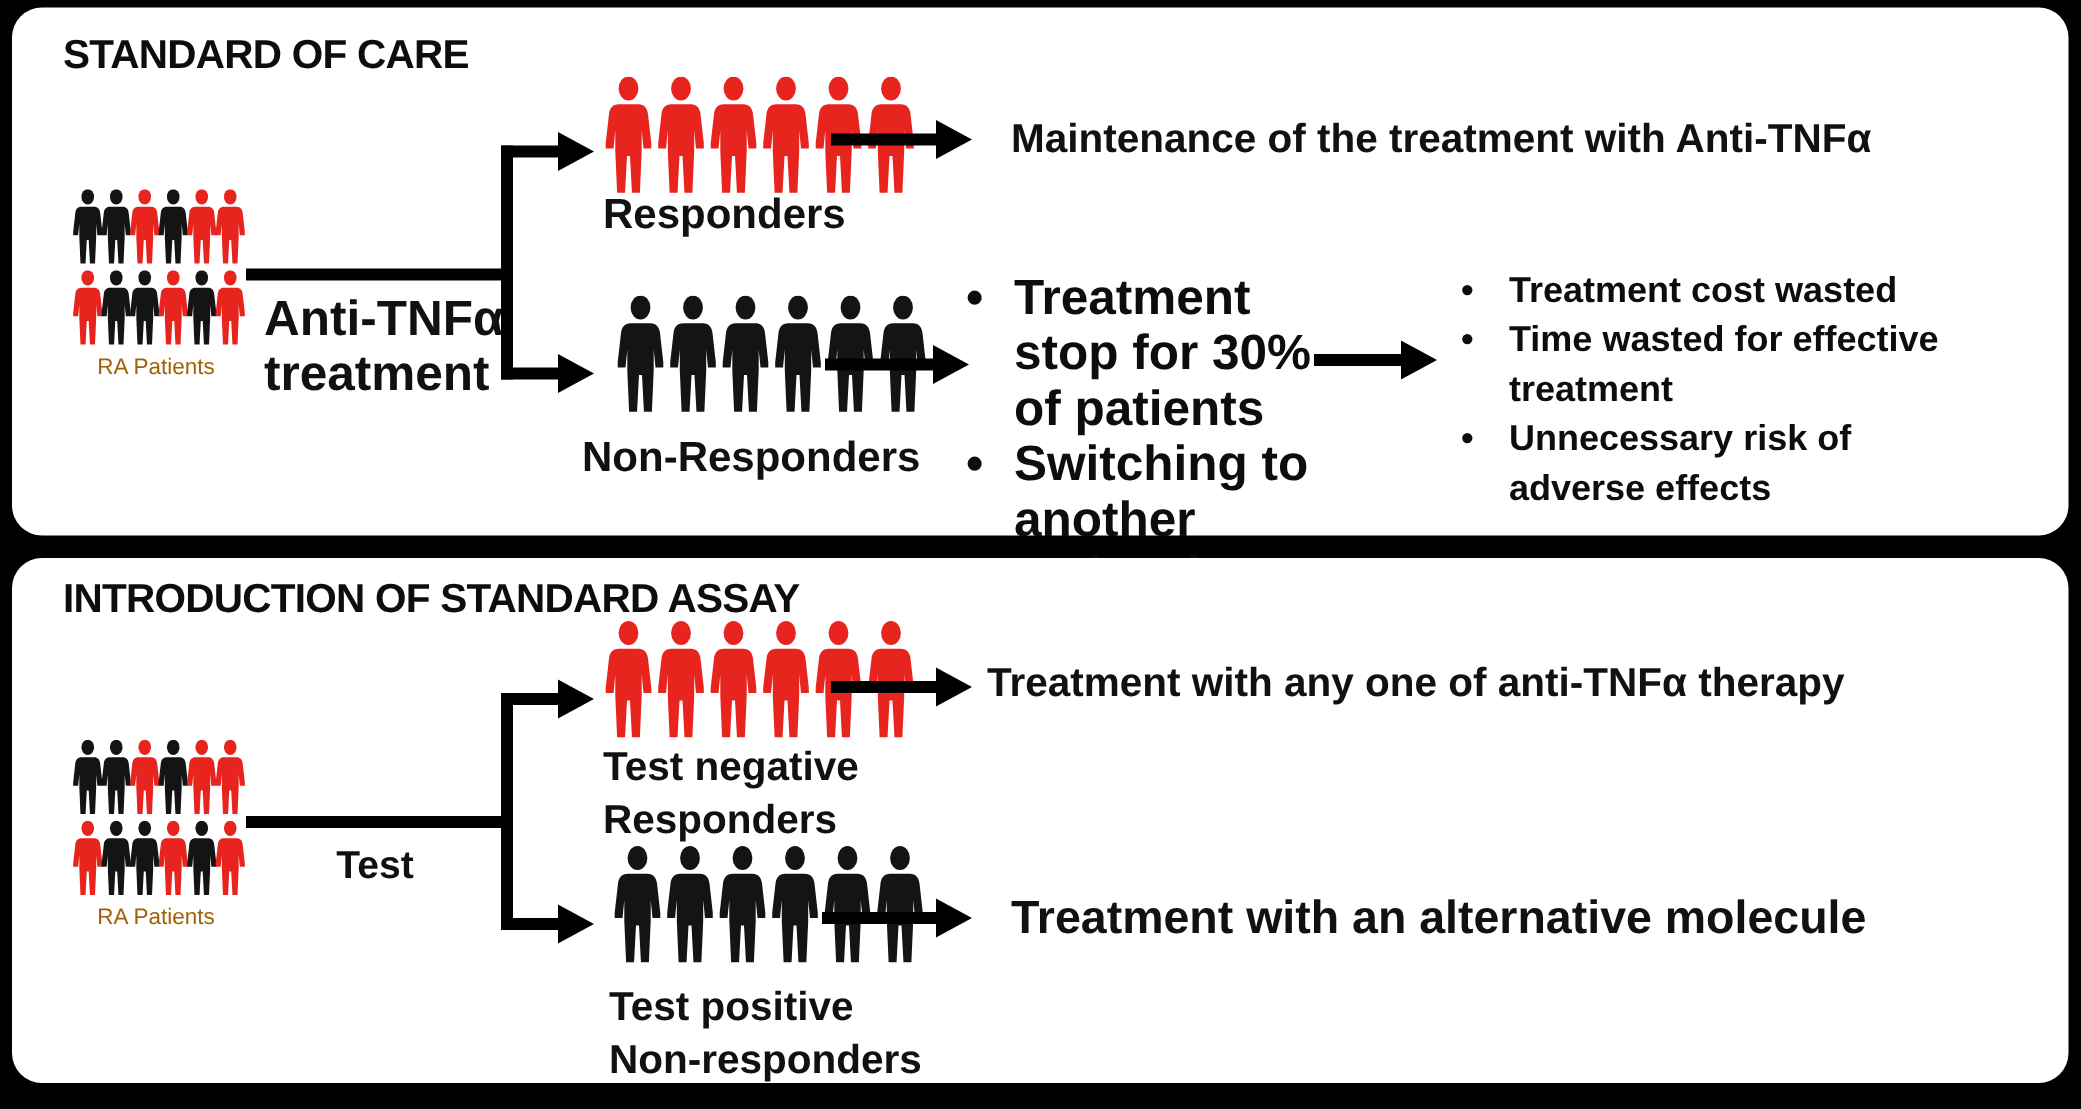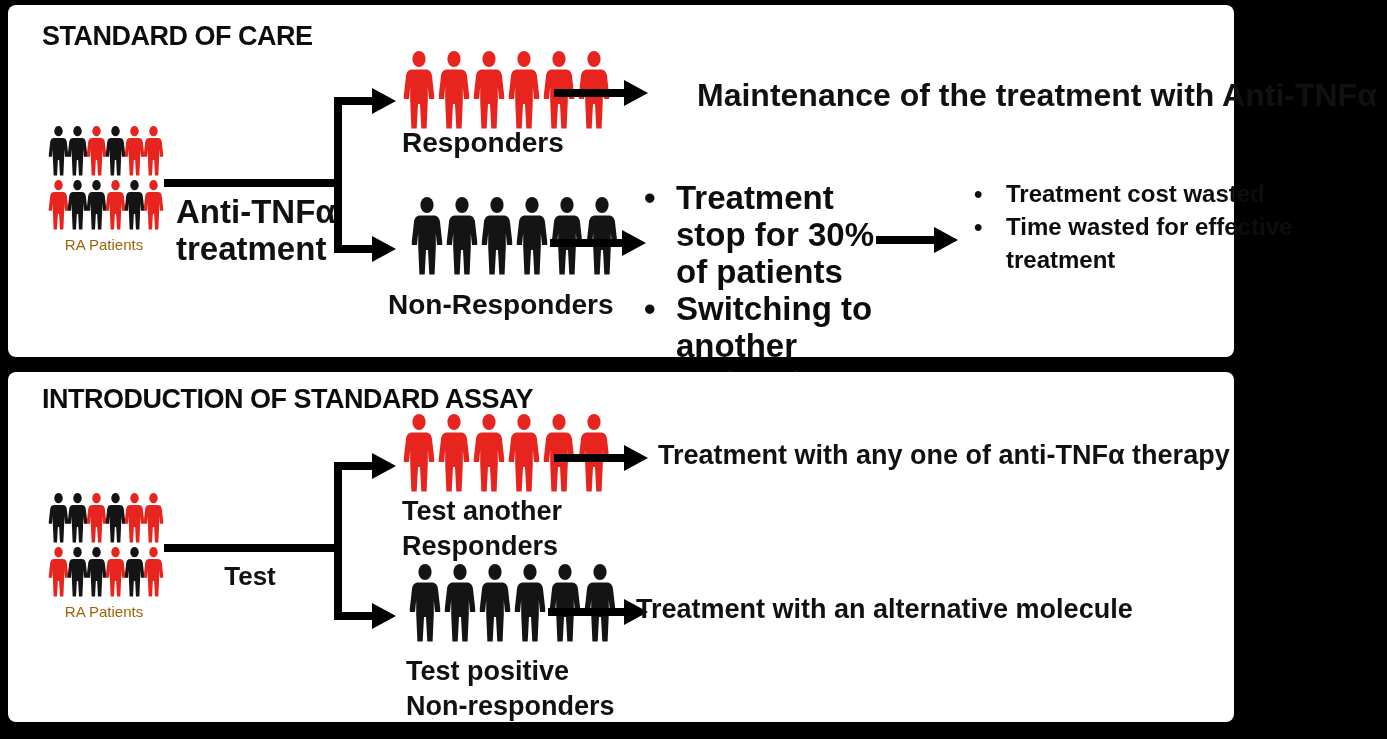--- a/index.html
+++ b/index.html
@@ -1,21 +1,21 @@
 <!DOCTYPE html>
 <html><head>
 <meta charset="utf-8">
 <style>
   html,body{margin:0;padding:0;}
   body{
     width:1387px;height:739px;position:relative;background:#000;
     font-family:"Liberation Sans",sans-serif;overflow:hidden;
   }
   .panel{
-    position:absolute;left:8px;width:1226px;background:#fff;border-radius:8px;
+    position:absolute;left:8px;width:1371px;background:#fff;border-radius:20px;
   }
   #panel1{top:5px;height:352px;}
   #panel2{top:372px;height:350px;}
   .panel-title{
     position:absolute;left:34px;font-weight:bold;color:#0d0d0d;font-size:27px;letter-spacing:-0.5px;
   }
   .lbl{position:absolute;font-weight:bold;color:#111;}
   .bar-h{position:absolute;height:8px;background:#000;}
   .bar-v{position:absolute;width:8px;background:#000;}
   .arrow{position:absolute;height:8px;background:#000;}
@@ -118,21 +118,21 @@
       </svg>
       <svg viewBox="0 0 36 78" style="color: rgb(232, 36, 31);">
         <use href="#person"></use>
       </svg>
       <svg viewBox="0 0 36 78" style="color: rgb(232, 36, 31);">
         <use href="#person"></use>
       </svg>
     </div>
   <div class="lbl" style="left:394px;top:122px;font-size:28px;">Responders</div>
   <div class="arrow" style="left:546px;top:84px;width:70px;"></div>
-  <div class="lbl outcome" style="left:689px;top:72px;font-size:32px;text-align:center;">Maintenance of the treatment with Anti-TNFα</div>
+  <div class="lbl outcome" style="left:666px;top:72px;font-size:27px;text-align:center;">Maintenance of the treatment with Anti-TNFα</div>
 
   <div class="people size-lg" style="left:400px;top:192px;">
       <svg viewBox="0 0 36 78" style="color: rgb(20, 20, 20);">
         <use href="#person"></use>
       </svg>
       <svg viewBox="0 0 36 78" style="color: rgb(20, 20, 20);">
         <use href="#person"></use>
       </svg>
       <svg viewBox="0 0 36 78" style="color: rgb(20, 20, 20);">
         <use href="#person"></use>
@@ -153,20 +153,21 @@
   <ul class="bullets" id="bullets1" style="left:632px;top:174px;">
       <li>Treatment stop for 30% of patients</li>
       <li>Switching to another molecule</li>
     </ul>
 
   <div class="arrow" style="left:868px;top:231px;width:58px;"></div>
 
   <ul class="bullets" id="bullets2" style="left:962px;top:172px;">
       <li>Treatment cost wasted</li>
       <li>Time wasted for effective treatment</li>
+      <li>Unnecessary risk of adverse effects</li>
     </ul>
 </div>
 
 <div class="panel" id="panel2">
   <div class="panel-title" style="top:12px;">INTRODUCTION OF STANDARD ASSAY</div>
 
   <div class="ra-block" style="left:34px;top:118px;">
     <div class="row">
         <svg viewBox="0 0 36 78" style="color: rgb(20, 20, 20);">
           <use href="#person"></use>
@@ -232,21 +233,21 @@
         <use href="#person"></use>
       </svg>
       <svg viewBox="0 0 36 78" style="color: rgb(232, 36, 31);">
         <use href="#person"></use>
       </svg>
       <svg viewBox="0 0 36 78" style="color: rgb(232, 36, 31);">
         <use href="#person"></use>
       </svg>
     </div>
   <div class="lbl" style="left:394px;top:122px;font-size:27px;line-height:35px;">
-    <div>Test another</div>
+    <div>Test negative</div>
     <div>Responders</div>
   </div>
   <div class="arrow" style="left:546px;top:82px;width:70px;"></div>
   <div class="lbl outcome" style="left:650px;top:68px;font-size:27px;">Treatment with any one of anti-TNFα therapy</div>
 
   <div class="people size-lg" style="left:398px;top:192px;">
       <svg viewBox="0 0 36 78" style="color: rgb(20, 20, 20);">
         <use href="#person"></use>
       </svg>
       <svg viewBox="0 0 36 78" style="color: rgb(20, 20, 20);">
@@ -263,14 +264,14 @@
       </svg>
       <svg viewBox="0 0 36 78" style="color: rgb(20, 20, 20);">
         <use href="#person"></use>
       </svg>
     </div>
   <div class="lbl" style="left:398px;top:282px;font-size:27px;line-height:35px;">
     <div>Test positive</div>
     <div>Non-responders</div>
   </div>
   <div class="arrow" style="left:540px;top:236px;width:76px;"></div>
-  <div class="lbl outcome" style="left:628px;top:222px;font-size:27px;">Treatment with an alternative molecule</div>
+  <div class="lbl outcome" style="left:666px;top:222px;font-size:31px;">Treatment with an alternative molecule</div>
 </div>
 
 </body></html>

